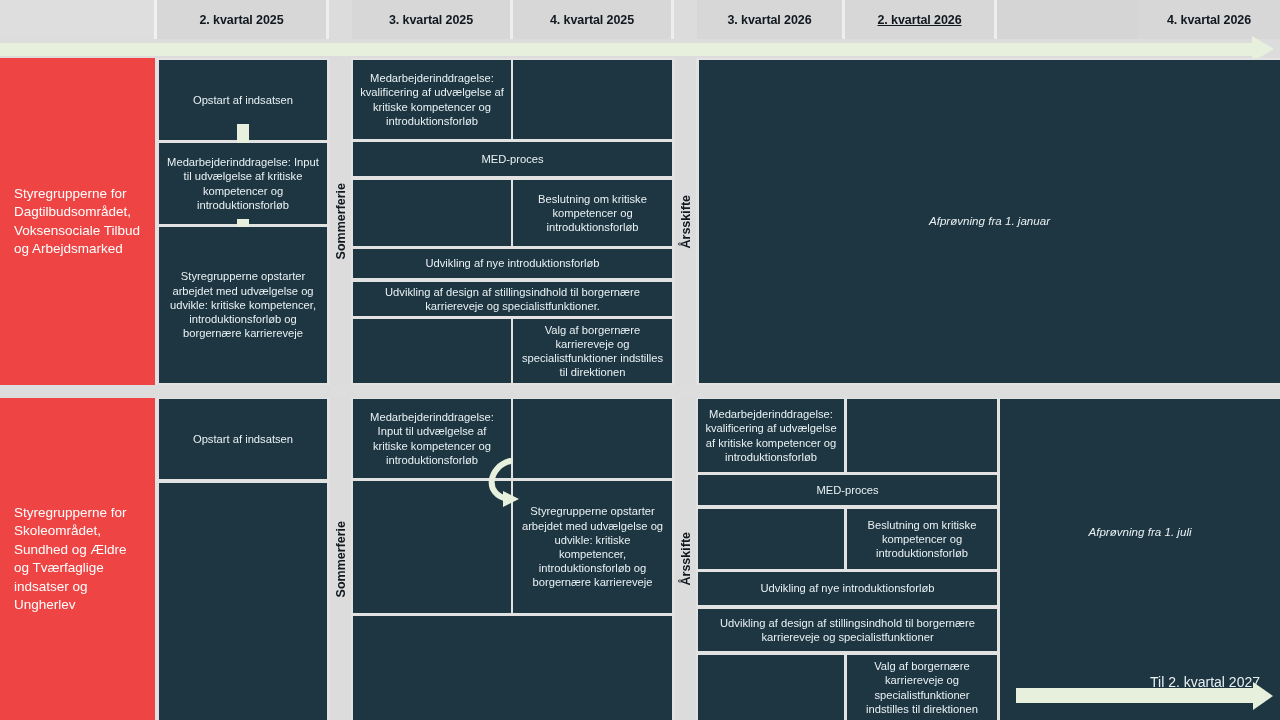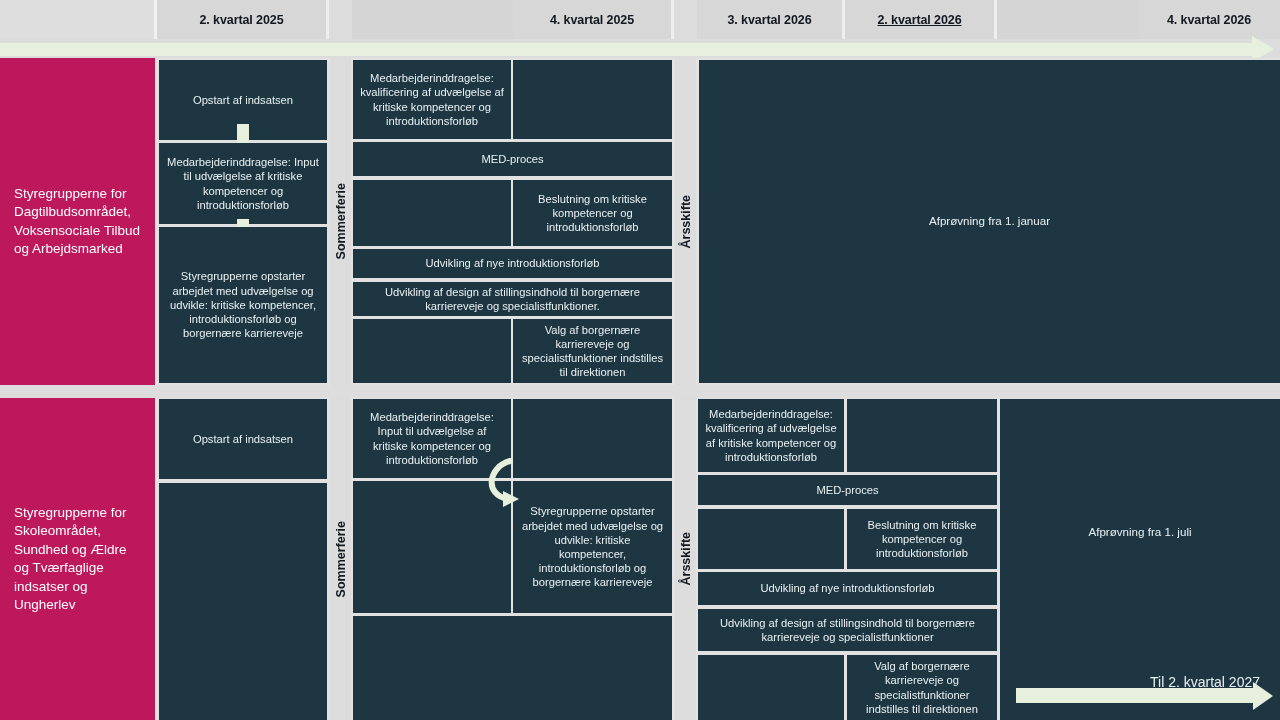--- a/index.html
+++ b/index.html
@@ -37,38 +37,38 @@
     border-bottom: 13.5px solid transparent;
     border-left: 22px solid #e6f0dc;
   }
 
   
   .rowband { position: absolute; left: 0; width: 1280px; background: #e2e2e2; }
   .row-sep { position: absolute; left: 0; width: 1280px; height: 13px; background: #dddddd; }
 
   .leftlabel {
     position: absolute; left: 0; width: 155px;
-    background: #be185d; color: #ffffff;
+    background: #ef4444; color: #ffffff;
     font-size: 13.5px; line-height: 18.5px;
     padding: 4px 14px;
     display: flex; align-items: center;
   }
 
   
   .blk {
     position: absolute;
     background: #1e3642;
     color: #e9f1f3;
     font-size: 11.2px; line-height: 14.2px;
     display: flex; align-items: center; justify-content: center;
     text-align: center;
     padding: 3px 7px;
   }
   .blk.empty { color: transparent; }
-  .blk.big { font-size: 11.6px; }
+  .blk.big { font-size: 11.6px; font-style: italic; }
 
   
   .vcol {
     position: absolute;
     background: #dcdcdc;
     display: flex; align-items: center; justify-content: center;
   }
   .vcol span {
     writing-mode: vertical-rl;
     transform: rotate(180deg);
@@ -105,20 +105,21 @@
 </head>
 <body>
 
 <div id="root">
 
   <div class="hdr-band"></div>
 
   <div class="hdr-cell first" style="left:0;width:157px;"></div>
   <div class="hdr-cell" style="left:157px;width:172px;">2. kvartal 2025</div>
   <div class="hdr-gap" style="left:329px;width:23px;"></div>
+  <div class="hdr-cell" style="left:352px;width:161px;">3. kvartal 2025</div>
   <div class="hdr-cell" style="left:513px;width:161px;">4. kvartal 2025</div>
   <div class="hdr-gap" style="left:674px;width:23px;"></div>
   <div class="hdr-cell" style="left:697px;width:148px;">3. kvartal 2026</div>
   <div class="hdr-cell" style="left:845px;width:152px;text-decoration:underline;">2. kvartal 2026</div>
   <div class="hdr-cell" style="left:1138px;width:142px;border-right:none;">4. kvartal 2026</div>
 
   <div class="arrow-band"></div>
   <div class="arrow-shaft"></div>
   <div class="arrow-head"></div>
 

